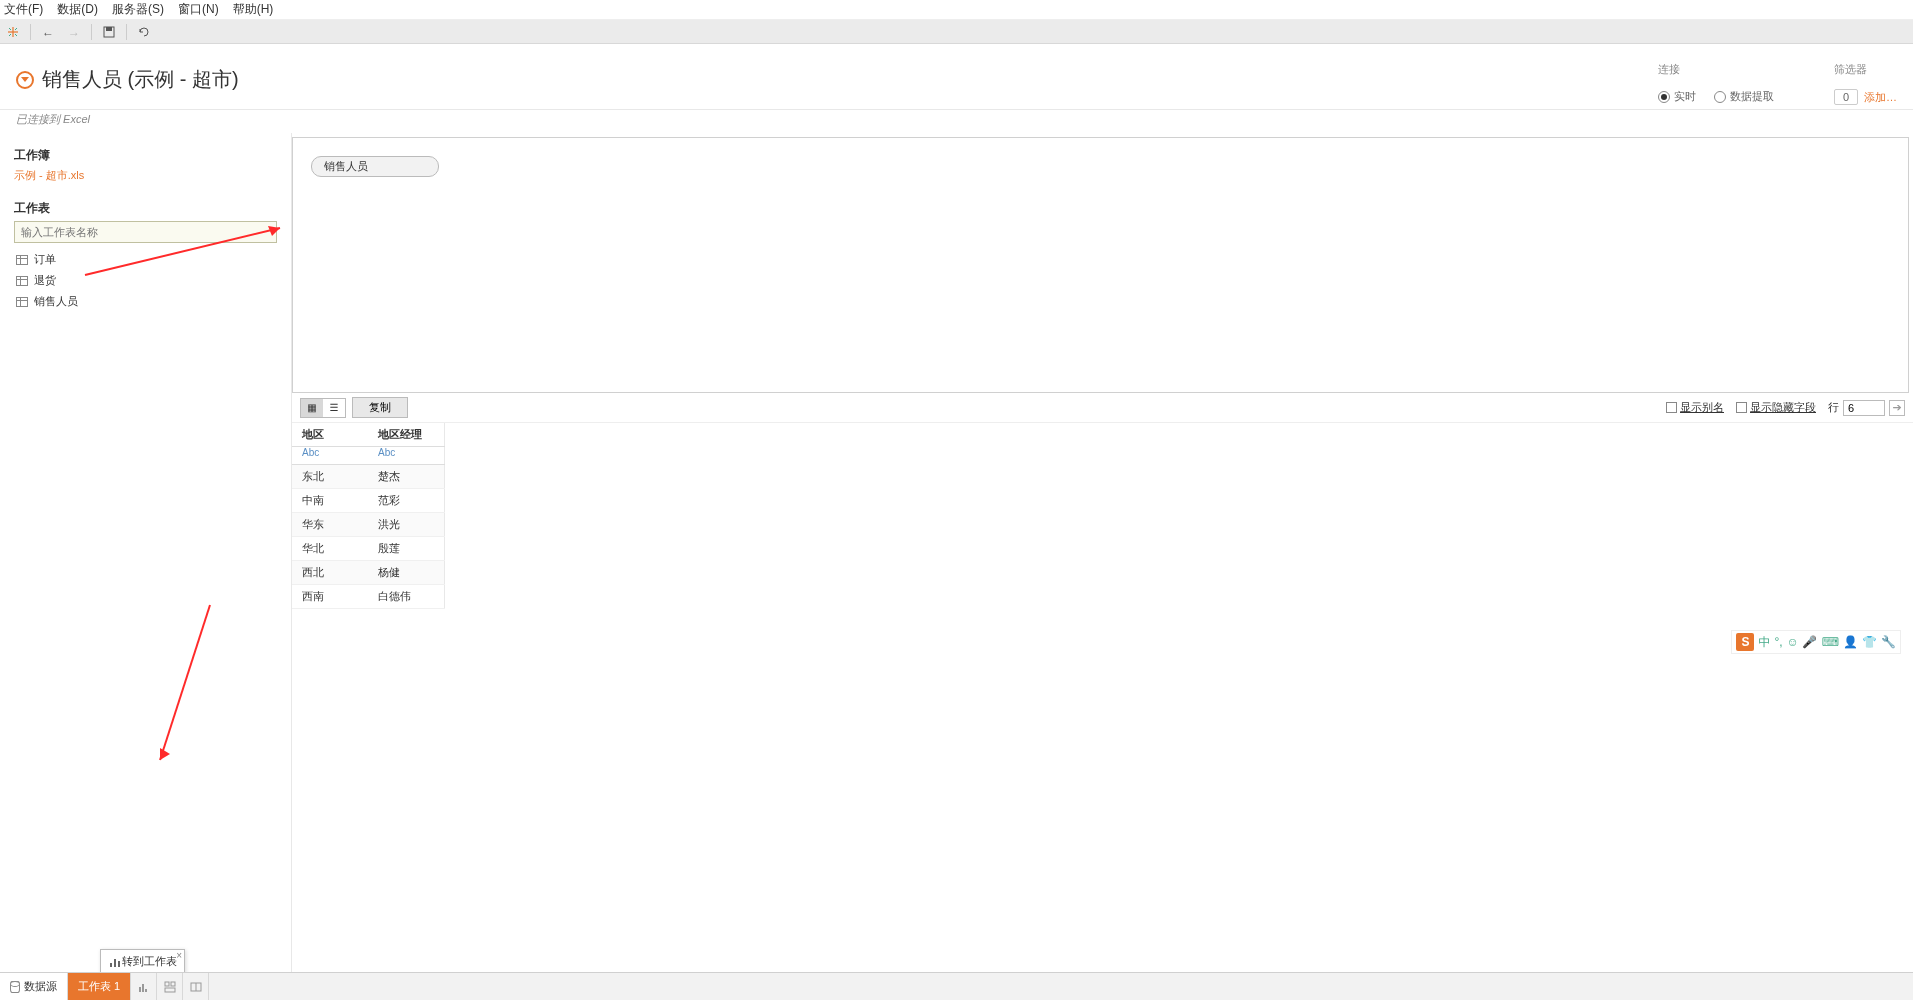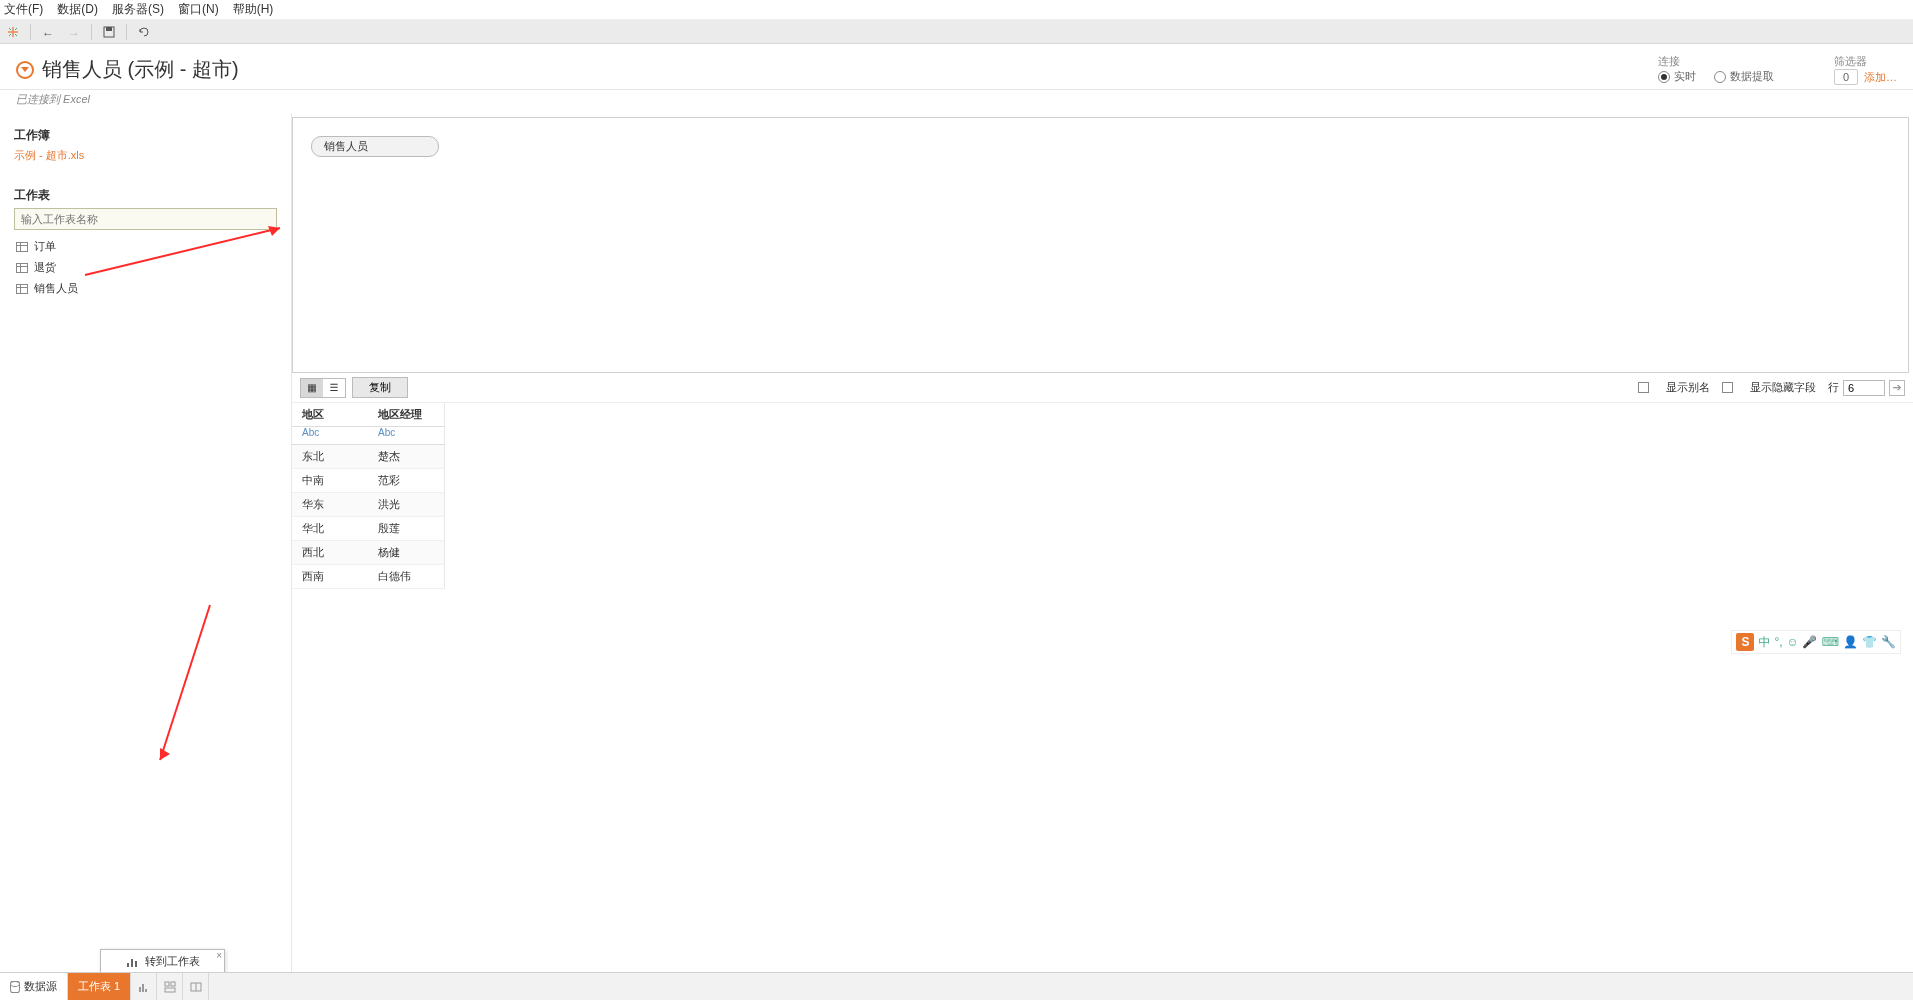--- a/index.html
+++ b/index.html
@@ -14,55 +14,55 @@
 .toolbar .icon-btn { width: 18px; height: 18px; display: flex; align-items: center; justify-content: center; cursor: pointer; color: #555; }
 .toolbar .sep { width: 1px; height: 16px; background: #ccc; }
 
 
 .header-row { display: flex; align-items: center; padding: 10px 16px 4px 16px; background: #fff; border-bottom: 1px solid #e8e8e8; }
 .title-block { display: flex; align-items: center; gap: 8px; }
 .circle-btn { width: 18px; height: 18px; border: 2px solid #e8762d; border-radius: 50%; display: flex; align-items: center; justify-content: center; cursor: pointer; }
 .circle-btn::after { content: ""; border-left: 4px solid transparent; border-right: 4px solid transparent; border-top: 5px solid #e8762d; }
 .ds-title { font-size: 20px; color: #333; }
 .header-right { margin-left: auto; display: flex; gap: 60px; align-items: flex-start; }
-.hr-col { display: flex; flex-direction: column; gap: 0; font-size: 11px; color: #666; }
+.hr-col { display: flex; flex-direction: column; gap: 12px; font-size: 11px; color: #666; margin-top: 8px; }
 .hr-col .label { color: #888; }
 .radio-row { display: flex; gap: 18px; align-items: center; }
 .radio { display: flex; align-items: center; gap: 4px; cursor: pointer; }
 .radio-dot { width: 12px; height: 12px; border: 1px solid #888; border-radius: 50%; display: inline-flex; align-items: center; justify-content: center; }
 .radio-dot.on::after { content: ""; width: 6px; height: 6px; background: #333; border-radius: 50%; }
 .filter-box { display: flex; align-items: center; gap: 6px; }
 .filter-count { border: 1px solid #ccc; padding: 1px 8px; border-radius: 2px; }
 .add-link { color: #e8762d; cursor: pointer; }
 
 .connected-line { padding: 2px 16px 6px 16px; font-style: italic; color: #888; font-size: 11px; background: #fff; }
 
 
 .main { display: flex; height: calc(1000px - 20px - 24px - 46px - 20px - 22px); }
 .sidebar { width: 292px; padding: 8px 14px; border-right: 1px solid #e8e8e8; background: #fff; }
 .sidebar h4 { font-size: 12px; font-weight: bold; margin-bottom: 4px; margin-top: 6px; }
-.file-link { color: #e8762d; font-size: 11px; cursor: pointer; margin-bottom: 24px; display: block; }
+.file-link { color: #e8762d; font-size: 11px; cursor: pointer; margin-bottom: 17px; display: block; }
 .search-input { width: 100%; border: 1px solid #c0c0a0; background: #fafaf0; padding: 4px 6px; font-size: 11px; margin-bottom: 6px; }
 .sheet-list { list-style: none; }
 .sheet-list li { display: flex; align-items: center; gap: 6px; padding: 3px 2px; cursor: pointer; font-size: 11px; }
 .table-icon { width: 12px; height: 10px; display: inline-block; position: relative; border: 1px solid #888; }
 .table-icon::before { content: ""; position: absolute; top: 2px; left: 0; right: 0; border-top: 1px solid #888; }
 .table-icon::after { content: ""; position: absolute; top: 0; bottom: 0; left: 3px; border-left: 1px solid #888; }
 
 .content { flex: 1; display: flex; flex-direction: column; background: #fff; }
 .canvas { border: 1px solid #d0d0d0; margin: 4px 4px 0 0; height: 256px; background: #fff; position: relative; padding: 18px; }
 .pill { border: 1px solid #bbb; background: #f2f2f2; border-radius: 10px; padding: 2px 70px 2px 12px; font-size: 11px; display: inline-block; }
 
 .grid-toolbar { display: flex; align-items: center; padding: 4px 8px; gap: 6px; border-bottom: 1px solid #eee; }
 .view-toggle { display: flex; border: 1px solid #bbb; }
 .view-toggle div { width: 22px; height: 18px; display: flex; align-items: center; justify-content: center; cursor: pointer; font-size: 10px; }
 .view-toggle div.active { background: #d8d8d8; }
 .copy-btn { border: 1px solid #bbb; background: #e8e8e8; padding: 2px 16px; font-size: 11px; cursor: pointer; }
 .grid-toolbar .right { margin-left: auto; display: flex; align-items: center; gap: 12px; font-size: 11px; }
-.chk { display: flex; align-items: center; gap: 17px; cursor: pointer; }
+.chk { display: flex; align-items: center; gap: 3px; cursor: pointer; text-decoration: underline; }
 .chk-box { width: 11px; height: 11px; border: 1px solid #888; }
 .row-count { display: flex; align-items: center; gap: 4px; }
 .row-input { width: 42px; border: 1px solid #bbb; padding: 1px 4px; font-size: 11px; }
 .arrow-btn { width: 16px; height: 16px; border: 1px solid #bbb; display: flex; align-items: center; justify-content: center; cursor: pointer; color: #999; }
 
 .data-grid { display: flex; }
 .grid-table { border-collapse: collapse; font-size: 11px; }
 .grid-table th, .grid-table td { text-align: left; padding: 4px 10px; border-bottom: 1px solid #f0f0f0; min-width: 76px; }
 .grid-table th { font-weight: bold; border-bottom: 1px solid #ddd; }
 .grid-table .type-row td { color: #5a8fc4; font-size: 10px; padding-top: 0; padding-bottom: 6px; border-bottom: 1px solid #ddd; }
@@ -71,21 +71,21 @@
 .grid-right-border { border-right: 1px solid #e8e8e8; }
 
 
 .bottom-bar { position: absolute; bottom: 0; left: 0; right: 0; height: 28px; background: #f2f2f2; border-top: 1px solid #d0d0d0; display: flex; align-items: stretch; }
 .bottom-tab { display: flex; align-items: center; gap: 4px; padding: 0 10px; font-size: 11px; cursor: pointer; border-right: 1px solid #d8d8d8; }
 .bottom-tab.ds-tab { background: #fff; }
 .bottom-tab.active { background: #e8762d; color: #fff; }
 .bottom-icon-tab { width: 26px; display: flex; align-items: center; justify-content: center; cursor: pointer; border-right: 1px solid #d8d8d8; color: #888; }
 
 
-.tooltip { position: absolute; bottom: 26px; left: 100px; background: #fff; border: 1px solid #bbb; box-shadow: 1px 1px 4px rgba(0,0,0,0.15); padding: 4px 24px; font-size: 11px; display: flex; align-items: center; gap: 6px; }
+.tooltip { position: absolute; bottom: 26px; left: 100px; background: #fff; border: 1px solid #bbb; box-shadow: 1px 1px 4px rgba(0,0,0,0.15); padding: 4px 7px; font-size: 11px; display: flex; align-items: center; }
 .tooltip .close-x { position: absolute; top: 0; right: 2px; font-size: 10px; color: #888; cursor: pointer; }
 
 
 .ime-bar { position: absolute; right: 12px; top: 630px; display: flex; align-items: center; gap: 4px; background: #fff; border: 1px solid #eee; padding: 2px 4px; }
 .ime-logo { width: 18px; height: 18px; background: #e8762d; color: #fff; font-weight: bold; display: flex; align-items: center; justify-content: center; font-size: 12px; border-radius: 2px; }
 .ime-bar span { color: #4a8; font-size: 12px; cursor: pointer; }
 
 
 .arrow { position: absolute; pointer-events: none; }
 .arrow-line { stroke: #ff2a2a; stroke-width: 2; fill: none; }

